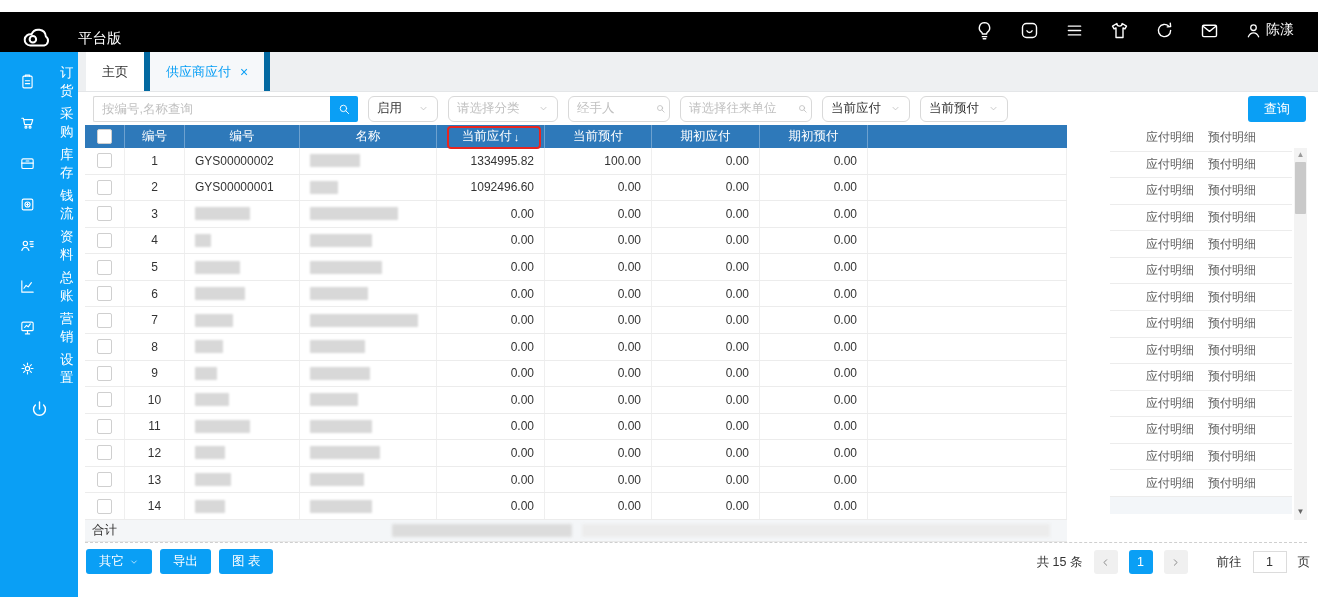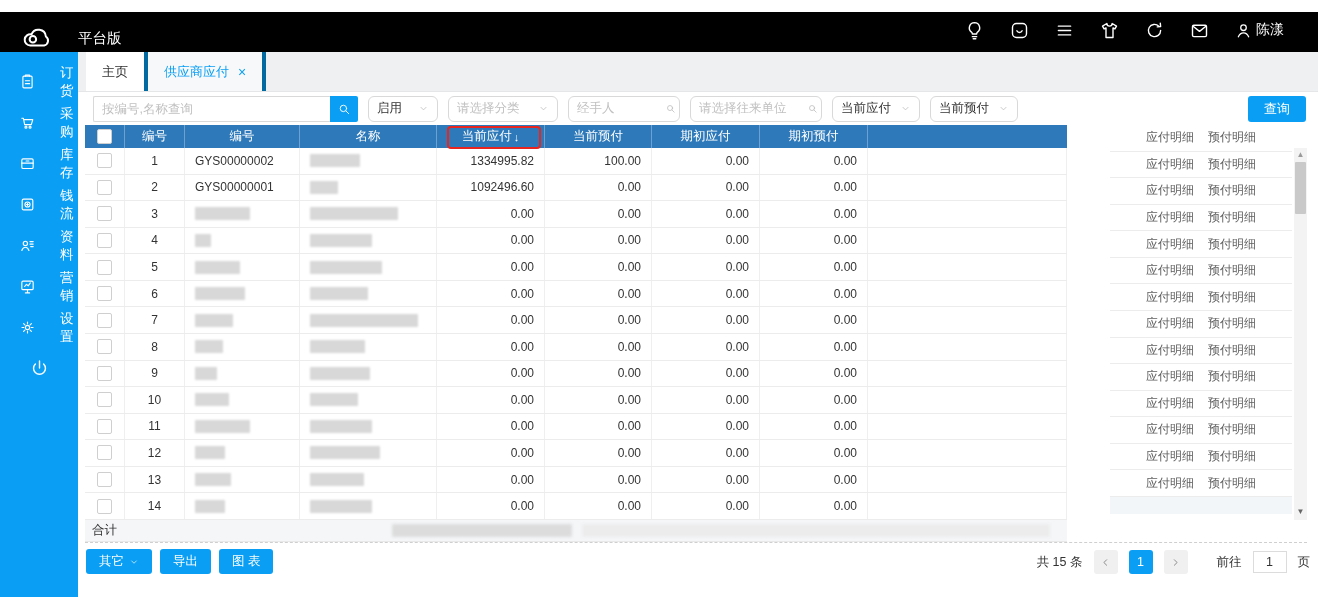--- a/index.html
+++ b/index.html
@@ -3,46 +3,46 @@
 <meta charset="utf-8">
 <style>
   html,body{margin:0;padding:0}
   body{width:1318px;height:597px;position:relative;overflow:hidden;background:#fff;
        font-family:"Liberation Sans","DejaVu Sans",sans-serif;color:#333}
   svg{display:block}
   
   .topbar{position:absolute;left:0;top:12px;width:1318px;height:52px;background:#000000}
   .logo{position:absolute;left:20px;top:11px;width:32px;height:30px;color:#fff}
   .brand{position:absolute;left:78px;top:0;height:52px;display:flex;align-items:center;color:#fff;font-size:14.5px}
-  .tb-right{position:absolute;right:0;top:0;height:36px;display:flex;align-items:center;gap:24px;padding-right:34px;color:#fff}
+  .tb-right{position:absolute;right:0;top:0;height:36px;display:flex;align-items:center;gap:24px;padding-right:24px;color:#fff}
   .tb-icon{width:21px;height:21px;cursor:pointer}
   .tb-user{display:flex;align-items:center;gap:3px;font-size:14px;cursor:pointer}
   .tb-user .tb-icon{width:19px;height:19px}
   
   .sidebar{position:absolute;left:0;top:52px;width:78px;height:545px;background:#0a9ff5;padding-top:9px;box-sizing:border-box}
   .side-item{height:41px;display:flex;align-items:center;padding-left:19px;gap:24px;color:#fff;font-size:13.5px;cursor:pointer}
   .side-item svg{width:17px;height:17px;flex:none}
   .side-item.power{padding-left:0;justify-content:center}
   .side-item.power svg{width:21px;height:21px}
   
   .tabbar{position:absolute;left:78px;top:52px;width:1240px;height:40px;background:#eef0f2;display:flex;padding-left:8px;box-sizing:border-box;border-bottom:1px solid #e4e6e8}
-  .tab{display:flex;align-items:center;padding:0 16px;font-size:13px;background:#fff;border-right:4px solid #0369a1;cursor:pointer}
+  .tab{display:flex;align-items:center;padding:0 16px;font-size:13px;background:#fff;border-right:6px solid #0369a1;cursor:pointer}
   .tab.active{background:#f6f8fa;color:#0a9ff5;gap:9px}
   .tab-close{color:#0a9ff5;font-size:14px;line-height:1;cursor:pointer}
   
   .filterbar{position:absolute;left:78px;top:92px;width:1240px;height:33px;background:#fff;display:flex;align-items:center;padding-left:15px;gap:10px;box-sizing:border-box}
   .search-wrap{display:flex;height:26px}
   .search-input{width:237px;height:26px;border:1px solid #d9d9d9;border-right:none;border-radius:2px 0 0 2px;padding:0 8px;font-size:12.5px;color:#333;outline:none;box-sizing:border-box;font-family:inherit}
   .search-input::placeholder{color:#c0c0c0}
   .search-btn{width:28px;height:26px;background:#0a9ff5;border:none;border-radius:0 2px 2px 0;display:flex;align-items:center;justify-content:center;color:#fff;cursor:pointer}
   .search-btn svg{width:14px;height:14px}
   .sel{height:26px;border:1px solid #d9d9d9;border-radius:6px;display:flex;align-items:center;justify-content:space-between;padding:0 8px;font-size:12.5px;background:#fff;box-sizing:border-box;cursor:pointer}
   .sel .ph{color:#c0c0c0}.sel .val{color:#333}
   .sel svg{width:11px;height:11px;color:#b8b8b8;flex:none;margin-left:6px}
-  .w-status{width:70px}.w-cat{width:110px}.w-handler{width:112px}.w-partner{width:132px}.w-pay{width:88px}.w-pre{width:88px}
+  .w-status{width:70px}.w-cat{width:110px}.w-handler{width:102px}.w-partner{width:132px}.w-pay{width:88px}.w-pre{width:88px}
   .query-btn{margin-left:auto;margin-right:12px;width:58px;height:26px;background:#0a9ff5;color:#fff;border:none;border-radius:3px;font-size:13px;cursor:pointer;font-family:inherit}
   
   .grid{position:absolute;left:85px;top:125px;width:982px}
   .g-header{display:flex;height:23px;background:#2e79ba;color:#fff;font-size:12.5px;position:relative}
   .g-h{display:flex;align-items:center;justify-content:center;border-right:1px solid rgba(255,255,255,.3);box-sizing:border-box;cursor:pointer}
   .g-h.last{border-right:none}
   .c0{width:40px}.c1{width:60px}.c2{width:115px}.c3{width:137px}.c4{width:108px}.c5{width:107px}.c6{width:108px}.c7{width:108px}.c8{width:199px}
   .arrow{margin-left:2px;font-size:11px}
   .red-box{position:absolute;left:362px;top:1px;width:90px;height:19px;border:2px solid #e8251f;border-radius:4px;pointer-events:none}
   .g-row{display:flex;height:26.571px;border-bottom:1px solid #ececec;box-sizing:border-box;background:#fff}
@@ -182,20 +182,29 @@
           <circle cx="9" cy="9" r="3"></circle>
           <path d="M4 19c1-3 2.8-4.5 5-4.5s4 1.5 5 4.5"></path>
           <path d="M15.5 6.5H20M15.5 10H20M16.5 13.5H20"></path>
         </svg>
       </span>
       <span>资料</span>
     </div>
     <div class="side-item">
       <span>
         <svg viewBox="0 0 24 24" width="100%" height="100%" fill="none" stroke="currentColor" stroke-width="1.6" stroke-linecap="round" stroke-linejoin="round">
+          <path d="M4 4v16h16"></path>
+          <path d="M7 14.5l3-4 3 2 4.5-6"></path>
+        </svg>
+      </span>
+      <span>总账</span>
+    </div>
+    <div class="side-item">
+      <span>
+        <svg viewBox="0 0 24 24" width="100%" height="100%" fill="none" stroke="currentColor" stroke-width="1.6" stroke-linecap="round" stroke-linejoin="round">
           <rect x="4" y="4.5" width="16" height="12" rx="1.8"></rect>
           <path d="M9 21h6M12 16.5V21"></path>
           <path d="M8 12l2.5-3 2.5 2 3-4"></path>
         </svg>
       </span>
       <span>营销</span>
     </div>
     <div class="side-item">
       <span>
         <svg viewBox="0 0 24 24" width="100%" height="100%" fill="none" stroke="currentColor" stroke-width="1.6" stroke-linecap="round" stroke-linejoin="round">

